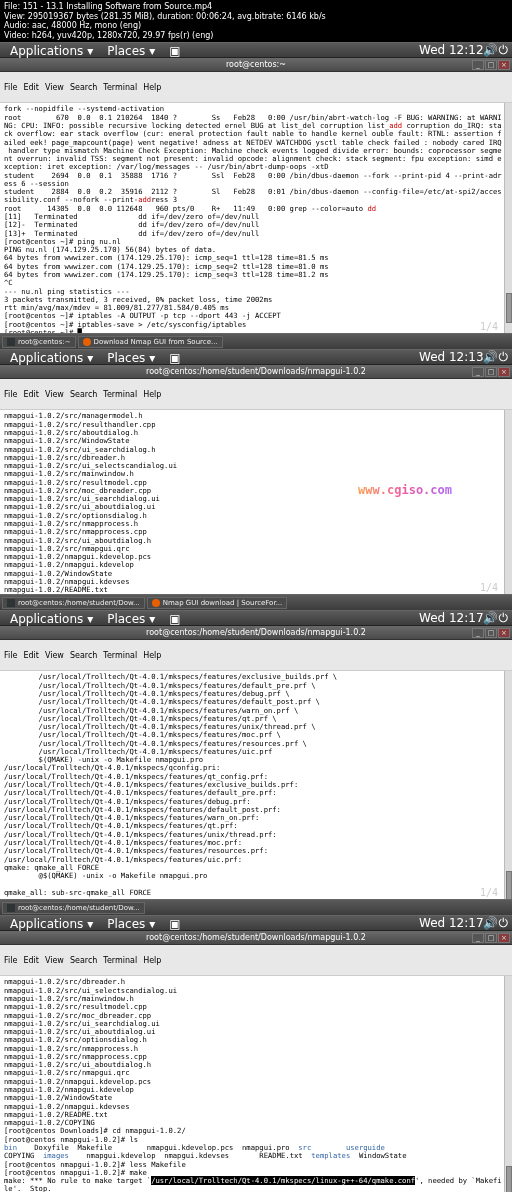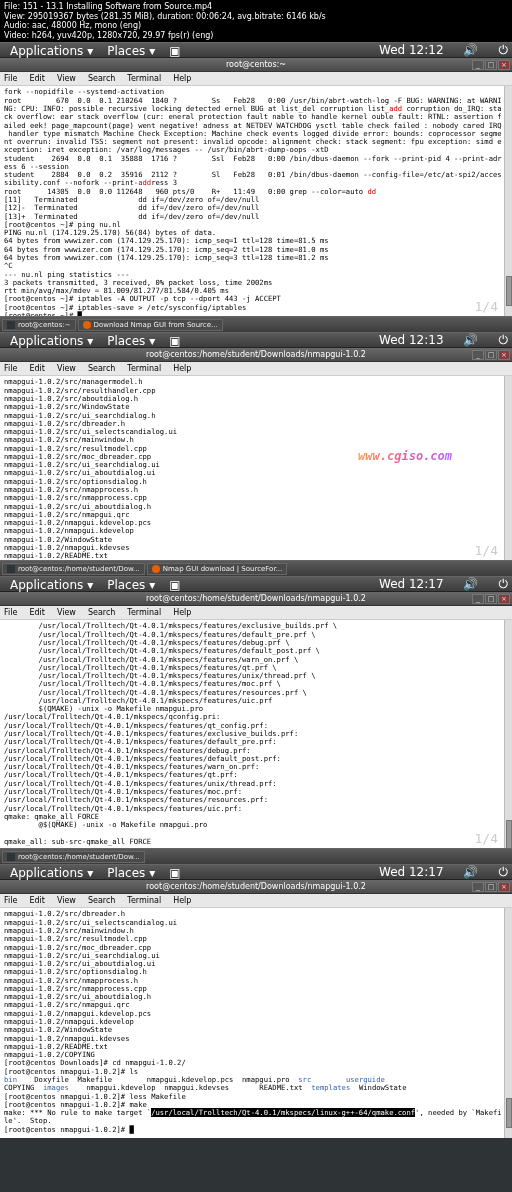--- a/index.html
+++ b/index.html
@@ -1,41 +1,41 @@
 <!DOCTYPE html>
 <html><head>
 <meta charset="utf-8">
 <style>
 *{margin:0;padding:0;box-sizing:border-box}
 body{width:512px;font-family:"DejaVu Sans",sans-serif;font-size:8px;background:#2e3436;color:#000}
 .video-header{background:#000;color:#fff;padding:2px 4px;font-size:8px;line-height:1.2}
 .panel{background:linear-gradient(#5a5a5a,#3c3c3c);color:#fff;height:16px;display:flex;align-items:flex-start;padding:0 4px;font-size:12px;border-top:1px solid #666;border-bottom:1px solid #222}
 .panel-left{display:flex;gap:2px}
 .panel-item{padding:1px 6px;cursor:pointer}
-.panel-right{margin-left:auto;display:flex;align-items:center;gap:20px}
+.panel-right{margin-left:auto;display:flex;align-items:center;gap:0}
 .panel-icon{width:10px;height:10px;display:inline-block}
 .titlebar{background:linear-gradient(#6a6a6a,#4a4a4a);color:#fff;height:14px;display:flex;align-items:center;justify-content:center;font-size:8px;position:relative;border-bottom:1px solid #333}
 .titlebar-ctl{position:absolute;right:2px;display:flex;gap:1px}
 .tbtn{width:12px;height:10px;background:#555;border:1px solid #777;display:flex;align-items:center;justify-content:center;color:#ddd;font-size:7px;cursor:pointer}
 .tbtn.close{background:#8a3a3a}
-.menubar{background:#e8e8e8;height:14px;display:flex;align-items:center;padding:0 4px;gap:12px;font-size:8px;border-bottom:1px solid #ccc}
+.menubar{background:#e8e8e8;height:31px;display:flex;align-items:center;padding:0 4px;gap:6px;font-size:8px;border-bottom:1px solid #ccc}
 .menu-item{cursor:pointer}
 .term{background:#fff;color:#000;font-family:"DejaVu Sans Mono",monospace;font-size:7.2px;line-height:1.15;padding:2px 4px;white-space:pre;overflow:hidden;position:relative}
 .term .red{color:#c00}
 .term .blue{color:#3465a4}
 .hl{background:#000;color:#fff}
 .scrollbar{position:absolute;right:0;top:0;bottom:0;width:8px;background:#ddd;border-left:1px solid #bbb}
 .sthumb{background:#999;border:1px solid #777;width:6px;margin:1px;height:30px}
 .taskbar{background:linear-gradient(#5a5a5a,#3c3c3c);height:16px;display:flex;align-items:center;padding:0 2px;gap:2px;border-top:1px solid #666}
 .task{background:#4a4a4a;border:1px solid #666;padding:1px 4px;color:#eee;font-size:7px;display:flex;align-items:center;gap:3px;cursor:pointer;height:12px}
 .task-ic{width:8px;height:8px;background:#888}
 .task-ic.term{background:#2e3436}
 .task-ic.ff{background:#e66000;border-radius:50%}
-.fraction{margin-left:auto;color:#ccc;font-size:13px;padding-right:4px}
-.wm{position:absolute;right:60px;top:40%;font-size:12px;font-style:italic;font-weight:bold;background:linear-gradient(90deg,#fb923c,#ec4899,#a855f7);-webkit-background-clip:text;background-clip:text;color:transparent;pointer-events:none;opacity:.9;z-index:10}
+.fraction{margin-left:auto;color:#ccc;font-size:10px;padding-right:4px}
+.wm{position:absolute;right:60px;top:40%;font-size:12px;font-weight:bold;background:linear-gradient(90deg,#fb923c,#ec4899,#a855f7);-webkit-background-clip:text;background-clip:text;color:transparent;pointer-events:none;opacity:.9;z-index:10}
 </style>
 </head>
 <body>
 
 <div class="video-header">
 <div><span>File:</span> <span>151 - 13.1 Installing Software from Source.mp4</span></div>
 <div><span>View:</span> <span>295019367 bytes (281.35 MiB), duration: 00:06:24, avg.bitrate: 6146 kb/s</span></div>
 <div><span>Audio:</span> <span>aac, 48000 Hz, mono (eng)</span></div>
 <div><span>Video:</span> <span>h264, yuv420p, 1280x720, 29.97 fps(r) (eng)</span></div>
 </div>

